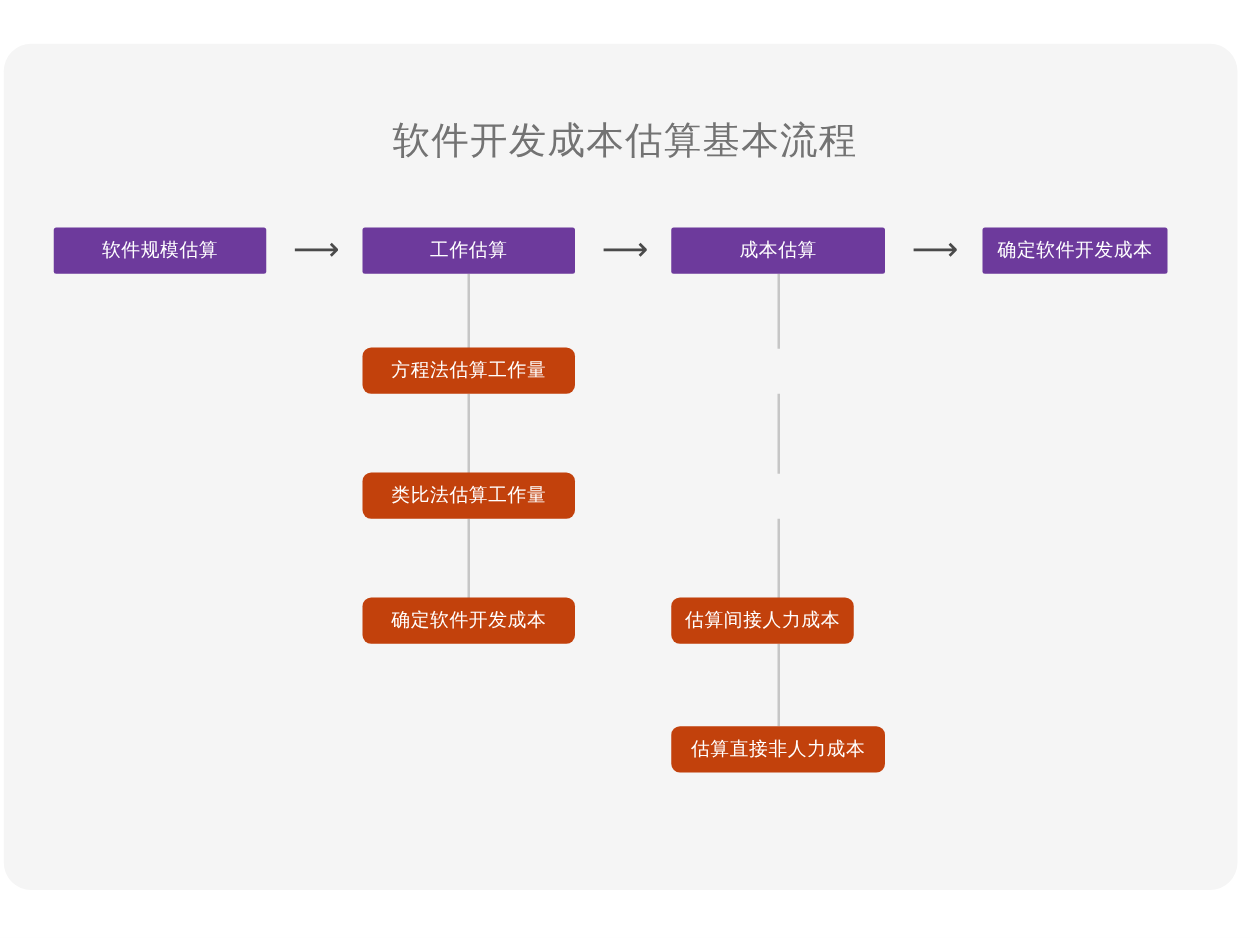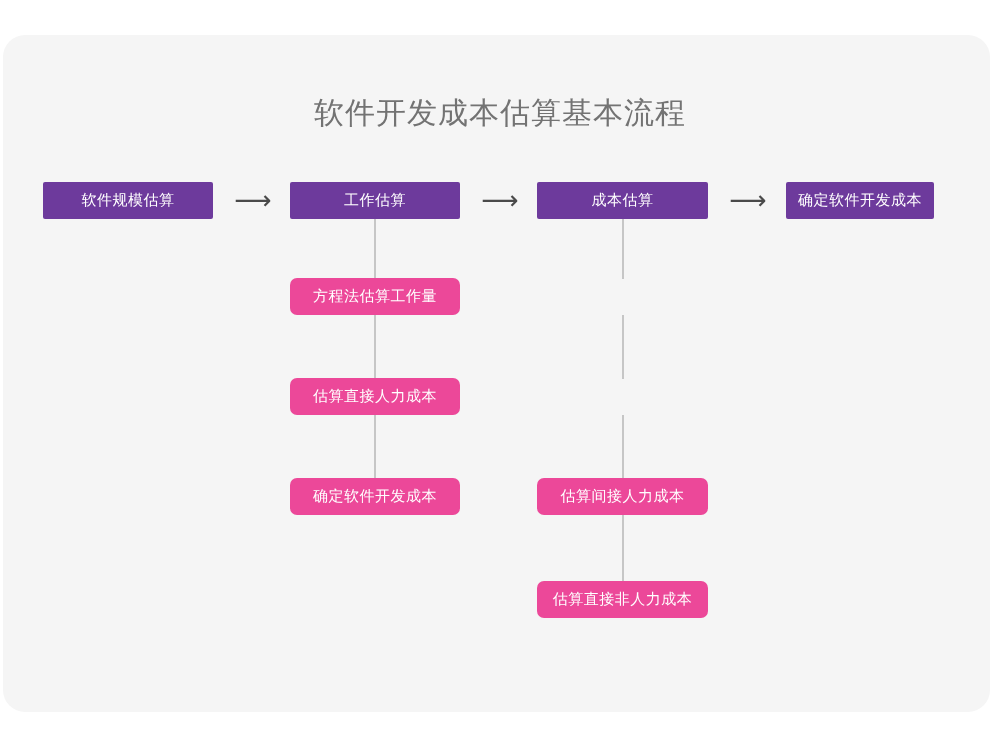--- a/index.html
+++ b/index.html
@@ -60,21 +60,21 @@
 
   .node.primary {
     background: #6d3a9c;
     border-radius: 2px;
     font-size: 15px;
     letter-spacing: 0.5px;
     height: 37px;
   }
 
   .node.secondary {
-    background: #ec4899;
+    background: #c2410c;
     border-radius: 7px;
     font-size: 15px;
     letter-spacing: 0.5px;
     height: 37px;
     color: #ffffff;
   }
 
   
   .arrow {
     position: absolute;
@@ -139,26 +139,26 @@
   </div>
 
   <div class="node primary" style="left:786px; top:182px; width:148px;">
     <span>确定软件开发成本</span>
   </div>
 
   <div class="node secondary" style="left:290px; top:278px; width:170px;">
     <span>方程法估算工作量</span>
   </div>
   <div class="node secondary" style="left:290px; top:378px; width:170px;">
-    <span>估算直接人力成本</span>
+    <span>类比法估算工作量</span>
   </div>
   <div class="node secondary" style="left:290px; top:478px; width:170px;">
     <span>确定软件开发成本</span>
   </div>
 
-  <div class="node secondary" style="left:537px; top:478px; width:171px;">
+  <div class="node secondary" style="left:537px; top:478px; width:146px;">
     <span>估算间接人力成本</span>
   </div>
   <div class="node secondary" style="left:537px; top:581px; width:171px;">
     <span>估算直接非人力成本</span>
   </div>
 
 </div>
 
 </body></html>

